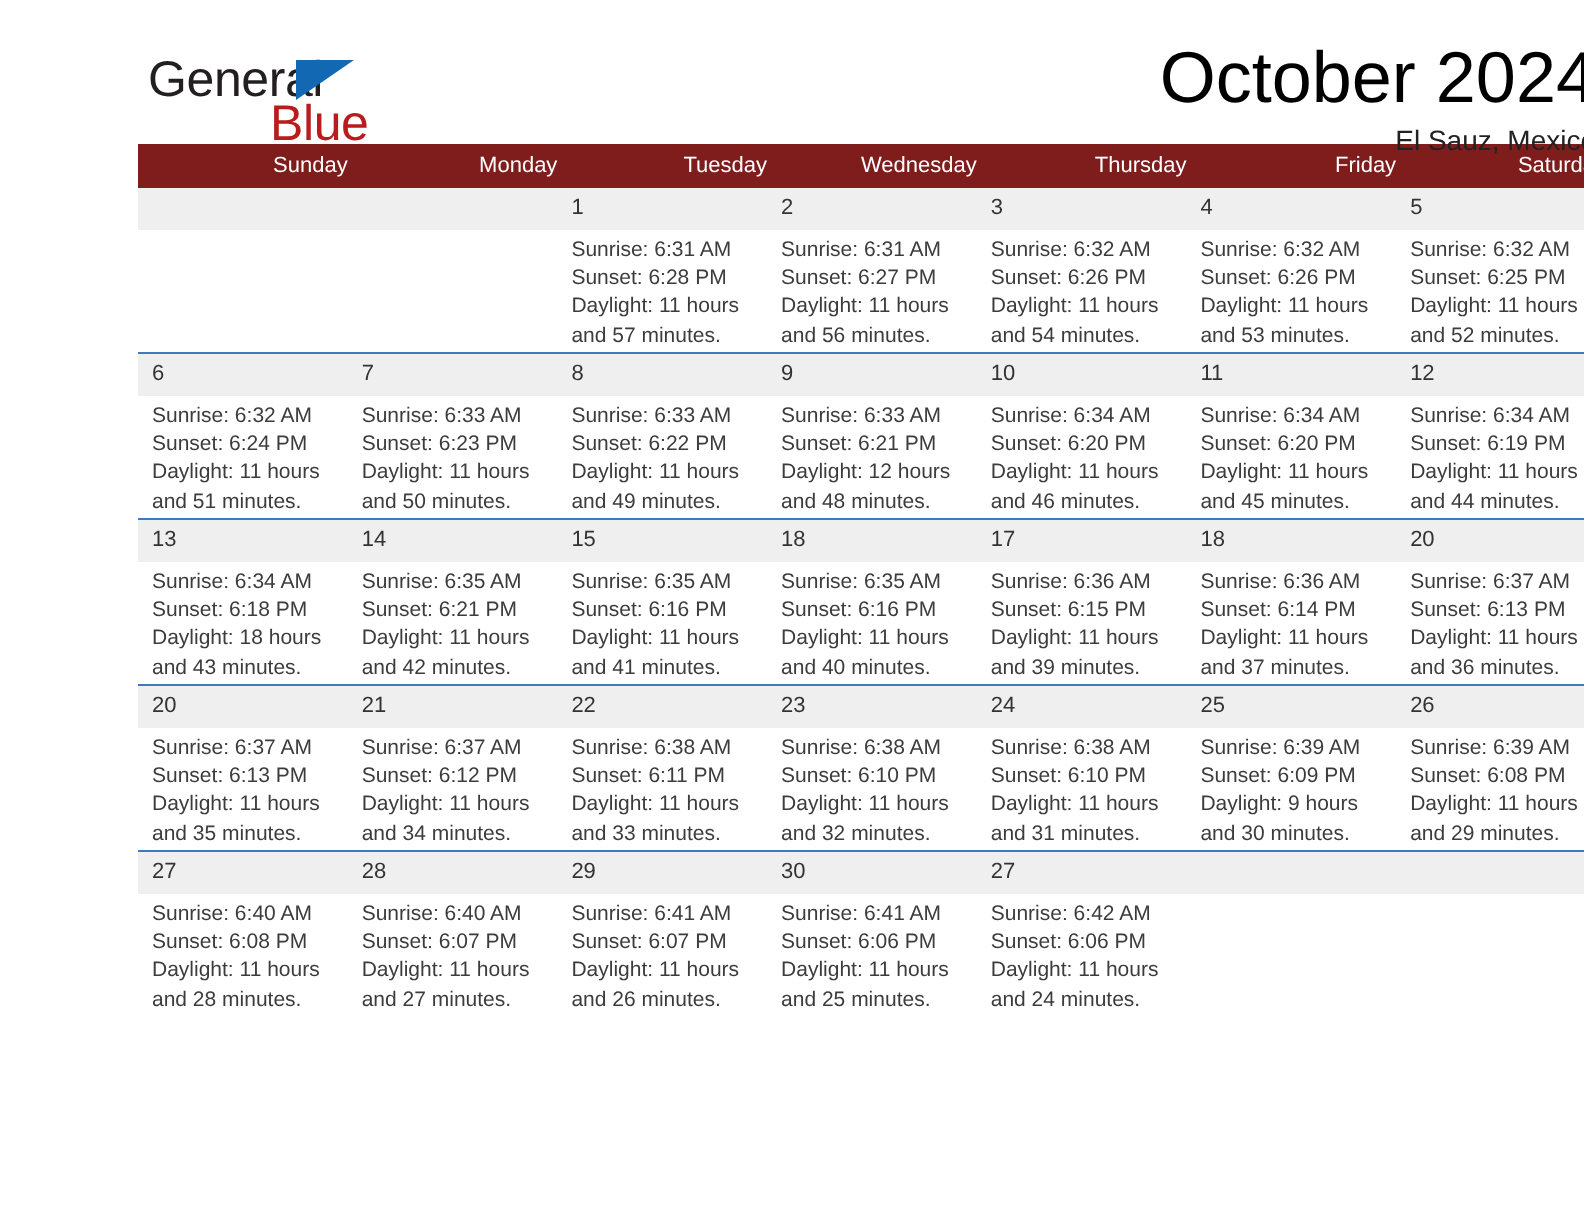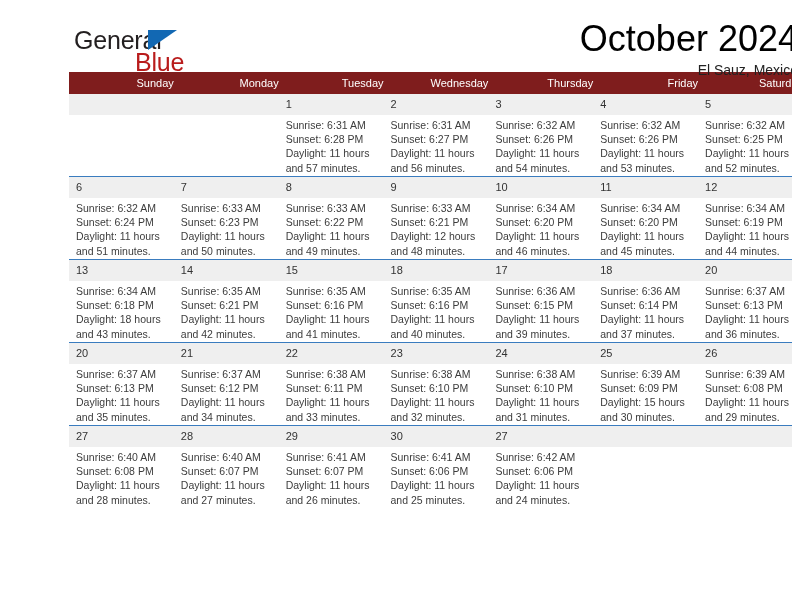--- a/index.html
+++ b/index.html
@@ -364,21 +364,21 @@
               <div>Sunrise: 6:38 AM</div>
               <div>Sunset: 6:10 PM</div>
               <div class="wrap">Daylight: 11 hours and 31 minutes.</div>
             </div>
           </td>
           <td>
             <div class="daynum">25</div>
             <div class="info">
               <div>Sunrise: 6:39 AM</div>
               <div>Sunset: 6:09 PM</div>
-              <div class="wrap">Daylight: 15 hours and 30 minutes.</div>
+              <div class="wrap">Daylight: 9 hours and 30 minutes.</div>
             </div>
           </td>
           <td>
             <div class="daynum">26</div>
             <div class="info">
               <div>Sunrise: 6:39 AM</div>
               <div>Sunset: 6:08 PM</div>
               <div class="wrap">Daylight: 11 hours and 29 minutes.</div>
             </div>
           </td>

